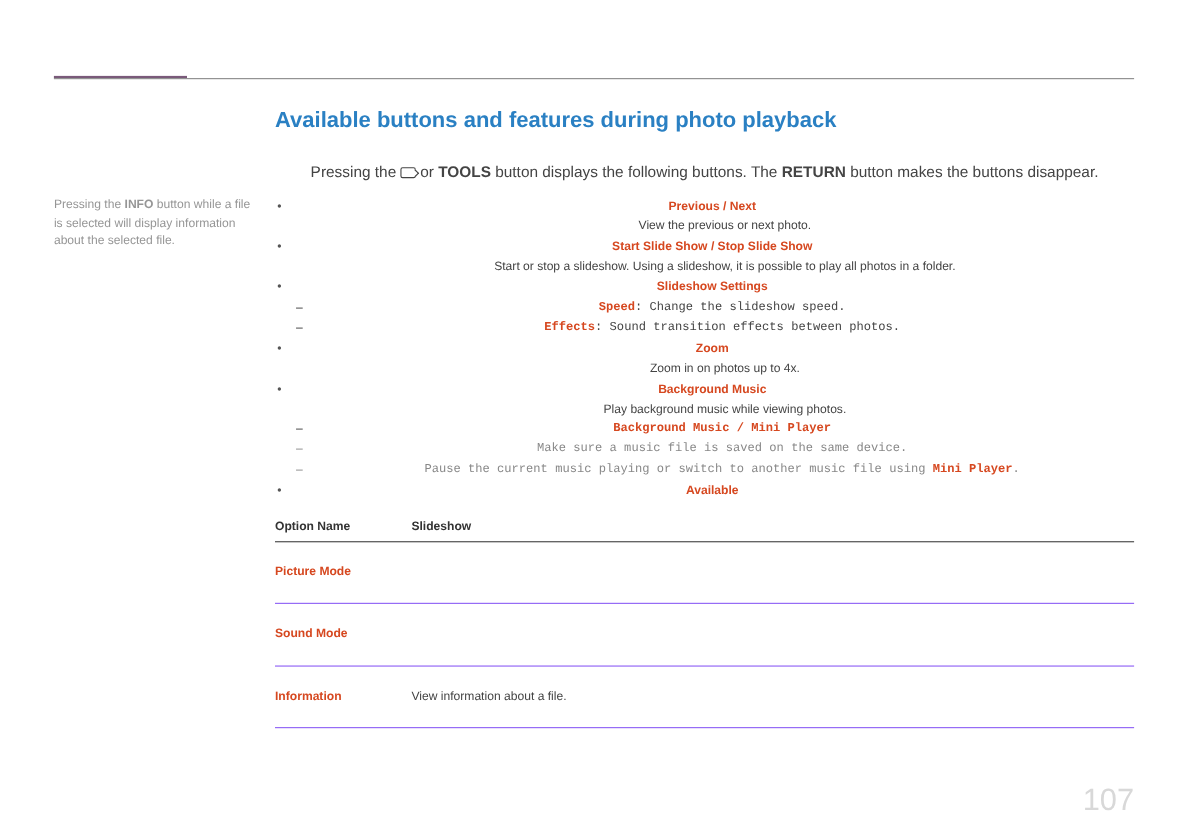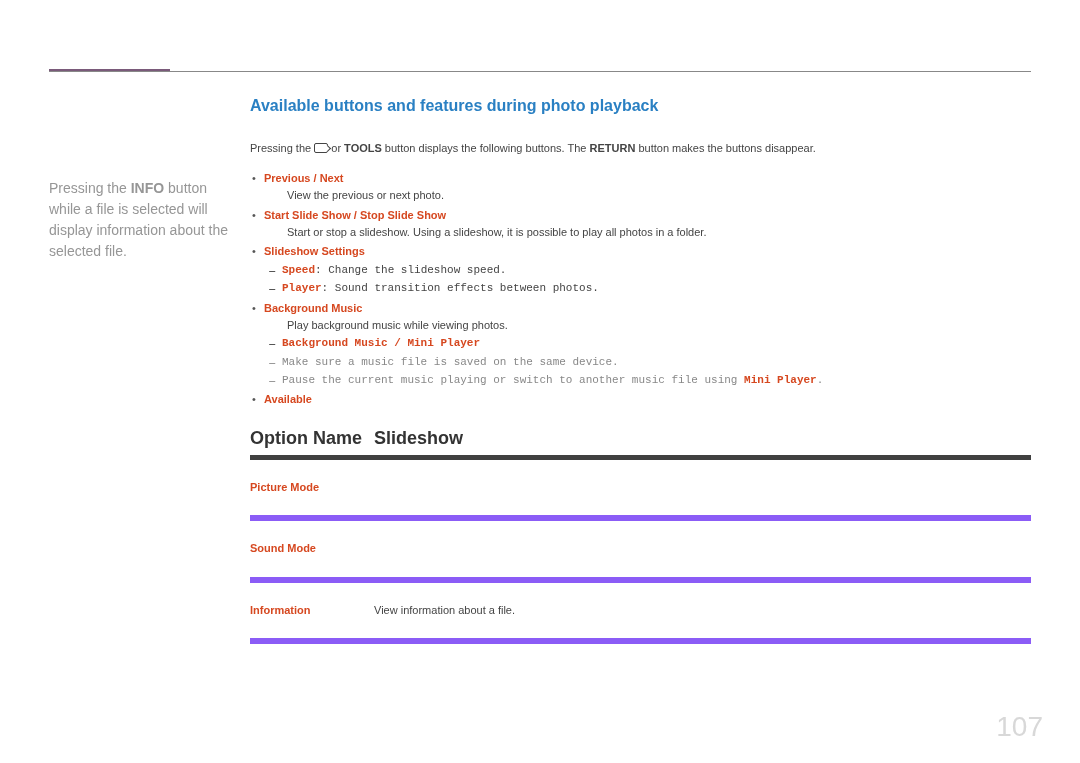--- a/index.html
+++ b/index.html
@@ -31,41 +31,42 @@
     left: 49px;
     right: 49px;
     bottom: 30px;
     display: flex;
   }
   .sidecol {
     width: 201px;
     padding-right: 22px;
   }
   .sidenote {
-    font-size: 14px;
+    font-size: 11px;
     color: #969696;
     line-height: 1.5;
     margin-top: 83px;
   }
   .sidenote b { font-weight: bold; }
   .maincol {
     flex: 1;
     font-size: 11px;
     line-height: 1.4;
   }
   h1 {
     color: #2a80c3;
-    font-size: 16px;
+    font-size: 20px;
     font-weight: bold;
     margin-bottom: 24px;
   }
   .intro {
-    font-size: 11px;
+    font-size: 14px;
     color: #444;
     margin-bottom: 14px;
+    text-align: center;
   }
   .intro b, .row b, .sub b { font-weight: bold; }
   .iconE {
     display: inline-block;
     width: 14px;
     height: 10px;
     border: 1px solid #444;
     border-radius: 2px;
     position: relative;
     vertical-align: -1px;
@@ -73,21 +74,21 @@
   .iconE::after {
     content: "";
     position: absolute;
     right: -3px; top: 2px;
     width: 4px; height: 4px;
     border-top: 1px solid #444;
     border-right: 1px solid #444;
     transform: rotate(45deg);
     background: #fff;
   }
-  ul.features { list-style: none; }
+  ul.features { list-style: none; text-align: center; }
   ul.features > li { margin: 4px 0 4px 14px; position: relative; }
   ul.features > li::before {
     content: "•";
     position: absolute;
     left: -12px;
     top: 0;
     color: #555;
   }
   .term { color: #d64820; font-weight: bold; }
   .desc { color: #444; display: block; margin-top: 2px; margin-left: 23px; }
@@ -99,52 +100,52 @@
     left: -14px;
     top: -1px;
     font-size: 14px;
     color: #555;
   }
   .sub .grayed { color: #888; }
   .sub .grayed::before { color: #999; }
   .tablewrap { margin-top: 18px; }
   .thead {
     display: flex;
-    font-size: 18px;
+    font-size: 11px;
     font-weight: bold;
     color: #333;
     padding-bottom: 4px;
-    border-bottom: 5px solid #404040;
+    border-bottom: 1px solid #404040;
   }
   .col1 { width: 124px; }
   .col2 { flex: 1; }
   .row {
     display: flex;
     padding: 20px 0;
-    border-bottom: 6px solid #8b5cf6;
+    border-bottom: 1px solid #8b5cf6;
     font-size: 11px;
   }
   .row .col1 { color: #d64820; font-weight: bold; }
   .row .col2 { color: #444; }
   .inlineTerm { color: #d64820; font-weight: bold; }
   .note {
     margin-top: 6px;
     position: relative;
     padding-left: 16px;
     color: #8a8a8a;
   }
   .note::before {
     content: "‒";
     position: absolute;
     left: 0; top: -2px;
     font-size: 15px;
   }
   .pagenum {
     position: absolute;
-    right: 37px;
+    right: 49px;
     bottom: 20px;
     font-size: 28px;
     color: #d8d8d8;
     font-weight: 400;
   }
 </style>
 </head>
 <body>
 
 <div class="tab-marker"></div>
@@ -170,22 +171,26 @@
         <span class="desc">View the previous or next photo.</span>
       </li>
       <li>
         <span class="term">Start Slide Show / Stop Slide Show</span>
         <span class="desc">Start or stop a slideshow. Using a slideshow, it is possible to play all photos in a folder.</span>
       </li>
       <li>
         <span class="term">Slideshow Settings</span>
         <ul class="sub">
           <li><b class="term">Speed</b><span>: Change the slideshow speed.</span></li>
-          <li><b class="term">Player</b><span>: Sound transition effects between photos.</span></li>
+          <li><b class="term">Effects</b><span>: Sound transition effects between photos.</span></li>
         </ul>
+      </li>
+      <li>
+        <span class="term">Zoom</span>
+        <span class="desc">Zoom in on photos up to 4x.</span>
       </li>
       <li>
         <span class="term">Background Music</span>
         <span class="desc">Play background music while viewing photos.</span>
         <ul class="sub">
           <li><span class="term">Background Music / Mini Player</span></li>
           <li class="grayed"><span>Make sure a music file is saved on the same device.</span></li>
           <li class="grayed"><span>Pause the current music playing or switch to another music file using </span><span class="inlineTerm">Mini Player</span><span>.</span></li>
         </ul>
       </li>

